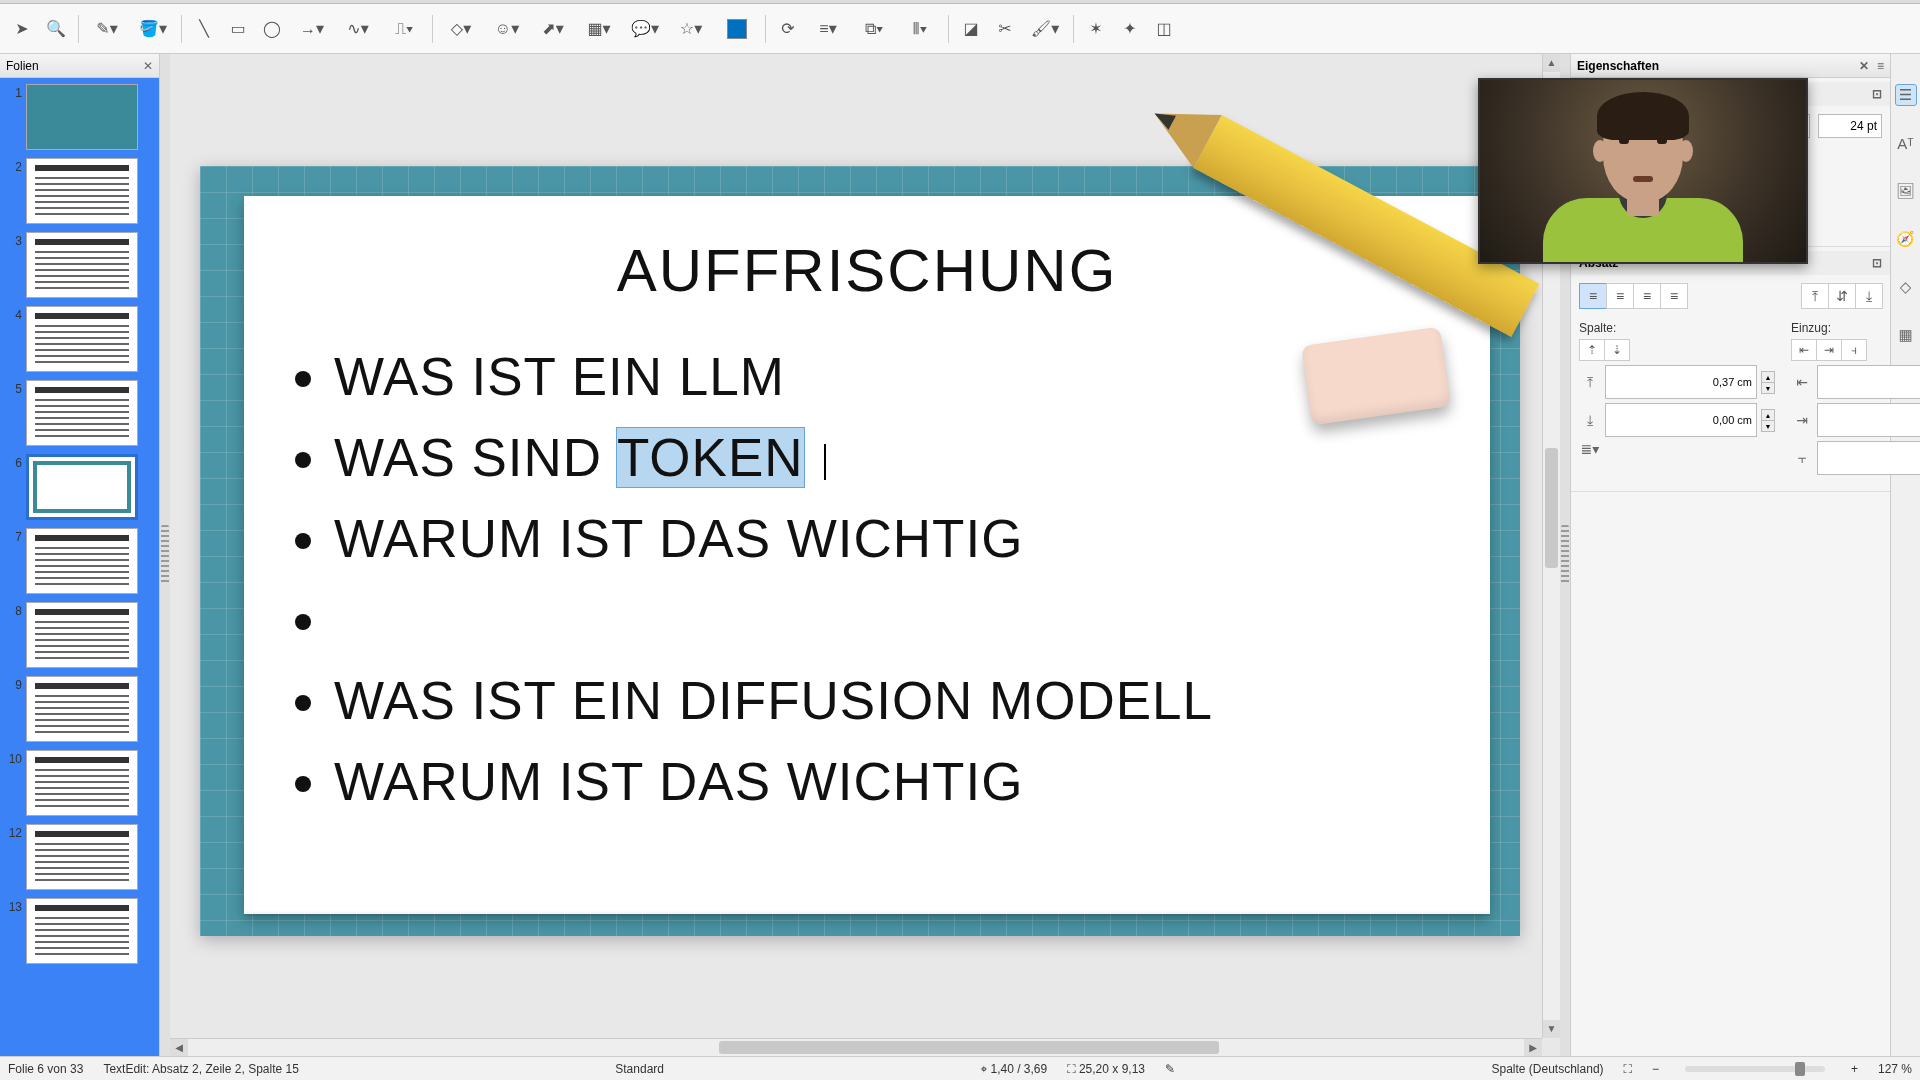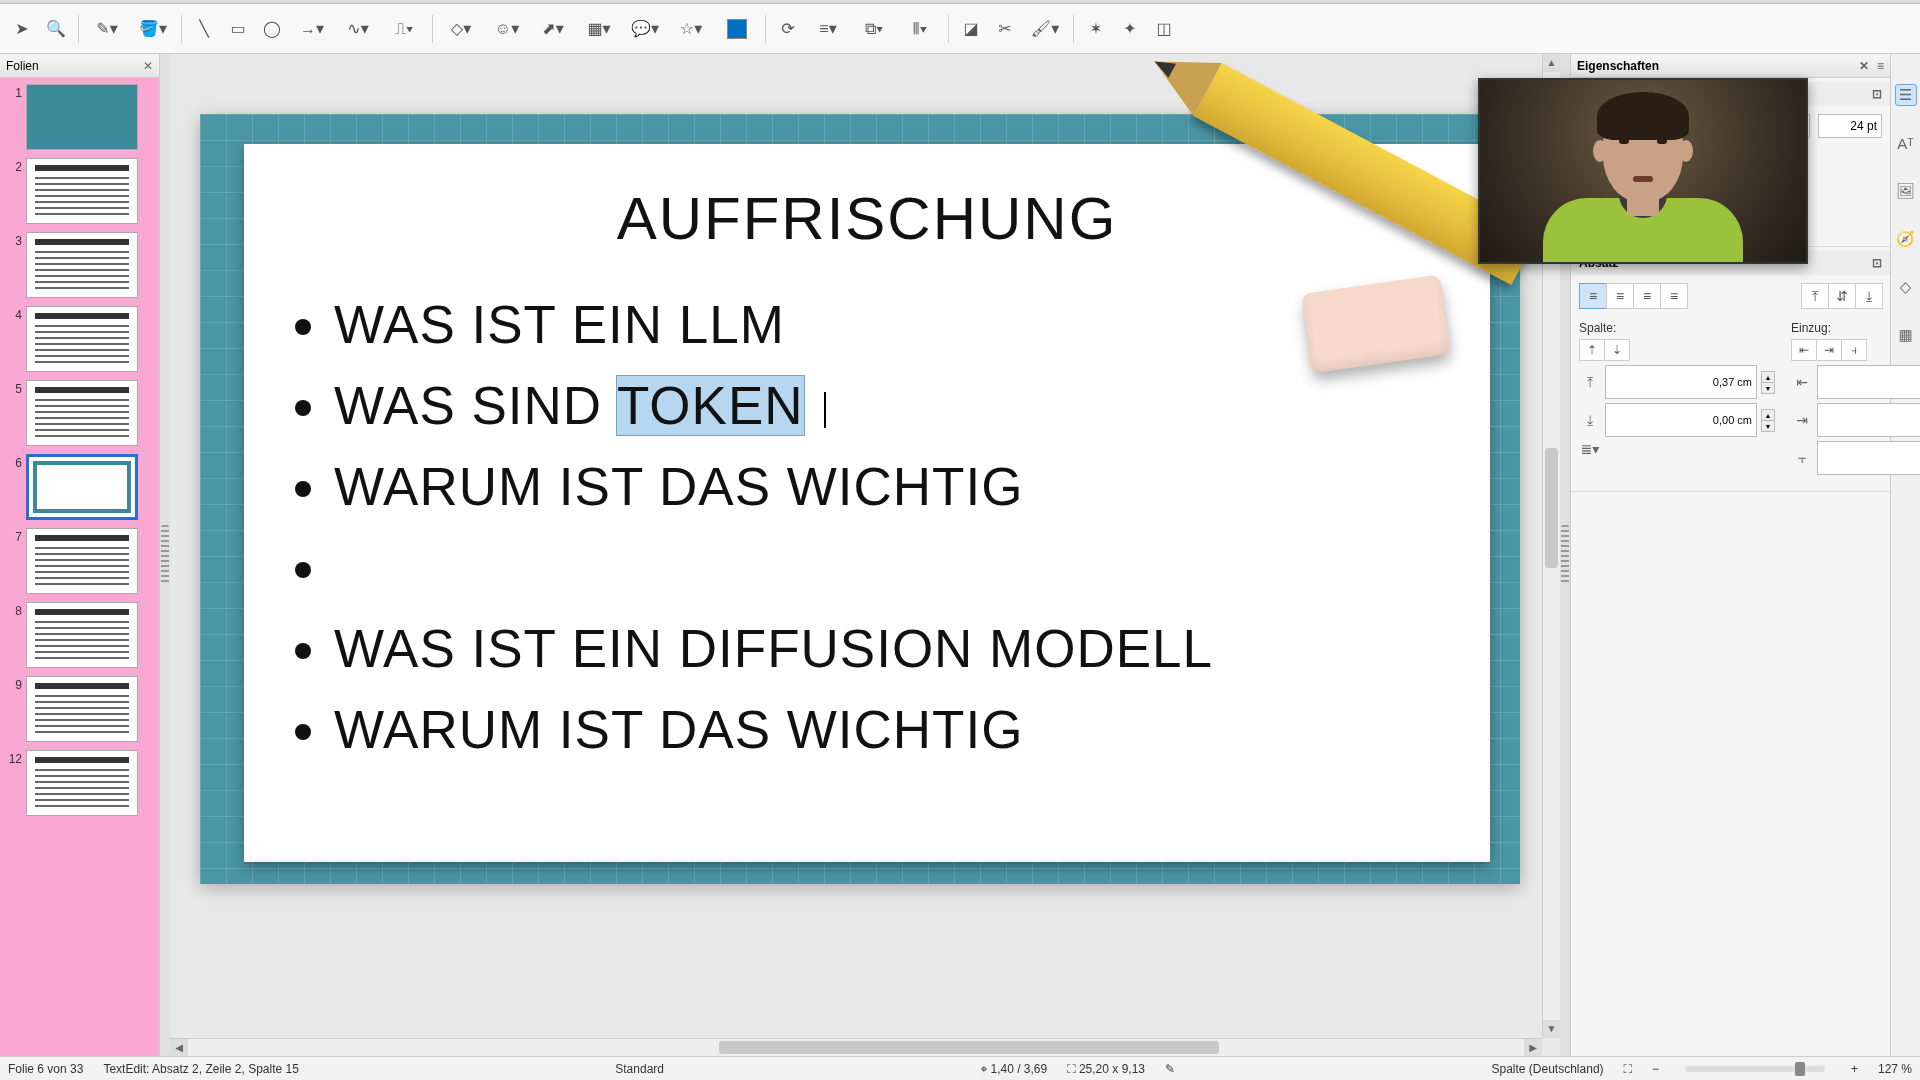--- a/index.html
+++ b/index.html
@@ -12,21 +12,21 @@
 .toolbar { height: 50px; background: #f8f8f8; border-bottom: 1px solid #ccc; display: flex; align-items: center; padding: 0 6px; gap: 2px; }
 .toolbar .tool { width: 32px; height: 32px; display: flex; align-items: center; justify-content: center; cursor: pointer; border-radius: 3px; color: #555; font-size: 16px; }
 .toolbar .sep { width: 1px; height: 28px; background: #ccc; margin: 0 4px; }
 .toolbar .wide { width: 44px; }
 .toolbar .swatch { width: 20px; height: 20px; background: #0070c0; border: 1px solid #888; }
 
 
 .main { display: flex; height: calc(100% - 4px - 50px - 24px); }
 
 
-.slide-panel { width: 160px; background: #f9a8d4; border-right: 1px solid #ccc; display: flex; flex-direction: column; }
+.slide-panel { width: 160px; background: #3b82f6; border-right: 1px solid #ccc; display: flex; flex-direction: column; }
 .slide-panel-header { height: 24px; background: linear-gradient(#f5f5f5,#e5e5e5); border-bottom: 1px solid #ccc; display: flex; align-items: center; justify-content: space-between; padding: 0 6px; font-size: 12px; }
 .slide-panel-header .close { cursor: pointer; color: #666; }
 .thumbs { flex: 1; overflow-y: auto; padding: 6px 4px; }
 .thumb-row { display: flex; align-items: flex-start; margin-bottom: 8px; gap: 4px; }
 .thumb-num { width: 18px; text-align: right; font-size: 12px; color: #333; padding-top: 2px; }
 .thumb { width: 112px; height: 66px; background: #fff; border: 1px solid #aaa; cursor: pointer; position: relative; overflow: hidden; }
 .thumb.selected { border: 3px solid #2a6fcf; }
 .thumb-teal { background: #3a8a9a; }
 .thumb-text { background: #fff; }
 .thumb-text::before { content: ""; position: absolute; left: 8px; right: 8px; top: 6px; height: 6px; background: #333; }
@@ -40,21 +40,21 @@
 .canvas-scroll-v .thumbbar { position: absolute; left: 2px; right: 2px; top: 40%; height: 120px; background: #c8c8c8; border-radius: 3px; }
 .canvas-scroll-v .arrow { position: absolute; left: 0; right: 0; height: 18px; background: #ddd; text-align: center; font-size: 10px; line-height: 18px; color: #666; cursor: pointer; }
 .canvas-scroll-v .arrow.up { top: 0; }
 .canvas-scroll-v .arrow.down { bottom: 0; }
 .canvas-scroll-h { position: absolute; left: 0; right: 18px; bottom: 0; height: 18px; background: #eee; border-top: 1px solid #ccc; }
 .canvas-scroll-h .thumbbar { position: absolute; top: 2px; bottom: 2px; left: 40%; width: 500px; background: #c8c8c8; border-radius: 3px; }
 .canvas-scroll-h .arrow { position: absolute; top: 0; bottom: 0; width: 18px; background: #ddd; text-align: center; font-size: 10px; line-height: 18px; color: #666; cursor: pointer; }
 .canvas-scroll-h .arrow.left { left: 0; }
 .canvas-scroll-h .arrow.right { right: 0; }
 
-.slide-wrap { position: absolute; left: 30px; top: 60px; right: 40px; bottom: 120px; display:flex; align-items:flex-start; justify-content:center; }
+.slide-wrap { position: absolute; left: 30px; top: 60px; right: 40px; bottom: 120px; display:flex; align-items:flex-end; justify-content:center; }
 .slide { width: 1360px; height: 770px; background: #4a96a6; background-image: linear-gradient(rgba(255,255,255,.15) 1px, transparent 1px), linear-gradient(90deg, rgba(255,255,255,.15) 1px, transparent 1px); background-size: 26px 26px; position: relative; box-shadow: 0 4px 16px rgba(0,0,0,.25); }
 .paper { position: absolute; left: 44px; top: 30px; right: 30px; bottom: 22px; background: #fff; box-shadow: 0 6px 14px rgba(0,0,0,.3); }
 .paper::after { content:""; position:absolute; left:0; right:0; bottom:-2px; height:6px; background: linear-gradient(transparent, rgba(0,0,0,.08)); }
 
 .pencil { position: absolute; right: -60px; top: -14px; width: 420px; height: 60px; transform: rotate(28deg); }
 .pencil-body { position:absolute; inset:0 0 0 60px; background: linear-gradient(#f5d548,#e8c040 50%,#d0a830); box-shadow: 0 6px 10px rgba(0,0,0,.35); }
 .pencil-tip { position: absolute; left:0; top:0; width:0; height:0; border-right: 60px solid #c8a050; border-top: 30px solid transparent; border-bottom: 30px solid transparent; }
 .pencil-lead { position:absolute; left:0; top:22px; width:0; height:0; border-right: 20px solid #333; border-top: 8px solid transparent; border-bottom: 8px solid transparent; }
 
 .eraser { position: absolute; right: 44px; top: 140px; width: 140px; height: 80px; background: #f7d9cc; border-radius: 10px; box-shadow: 0 8px 14px rgba(0,0,0,.3), inset 0 -6px 10px rgba(0,0,0,.08); transform: rotate(-8deg); }
@@ -223,21 +223,29 @@
         </div>
       <div class="thumb-row">
           <div class="thumb-num">8</div>
           <div class="thumb thumb-text"></div>
         </div>
       <div class="thumb-row">
           <div class="thumb-num">9</div>
           <div class="thumb thumb-text"></div>
         </div>
       <div class="thumb-row">
+          <div class="thumb-num">10</div>
+          <div class="thumb thumb-text"></div>
+        </div>
+      <div class="thumb-row">
           <div class="thumb-num">12</div>
+          <div class="thumb thumb-text"></div>
+        </div>
+      <div class="thumb-row">
+          <div class="thumb-num">13</div>
           <div class="thumb thumb-text"></div>
         </div>
     </div>
   </div>
 
   <div class="pane-splitter">
       <div class="grip"></div>
     </div>
 
   <div class="canvas-area">

